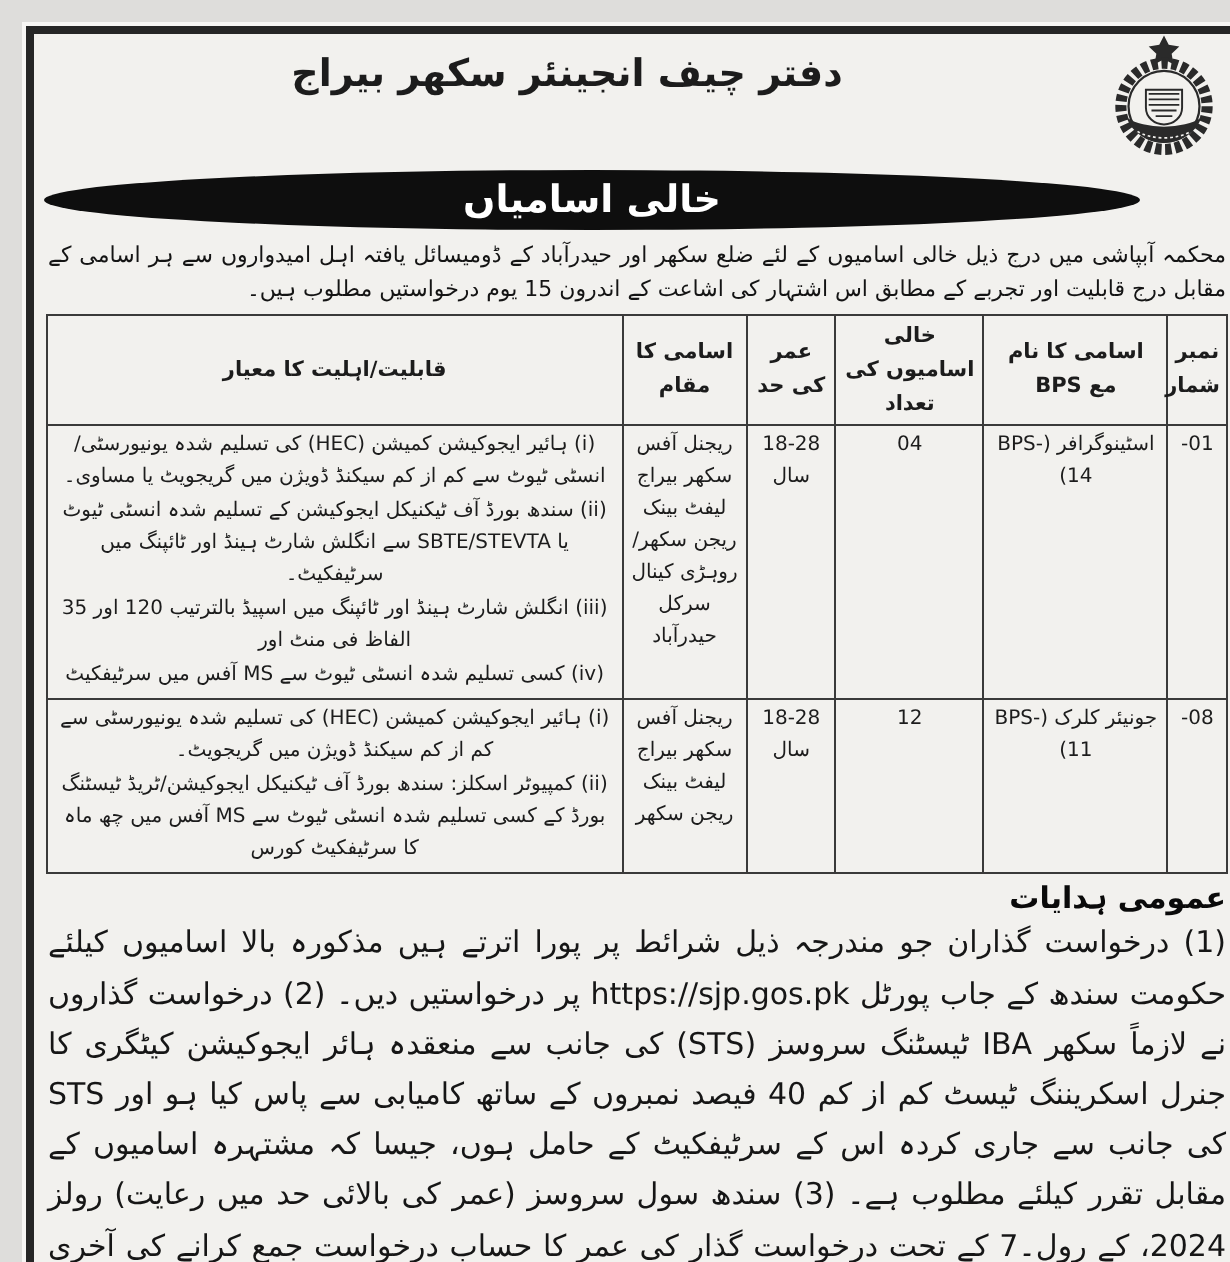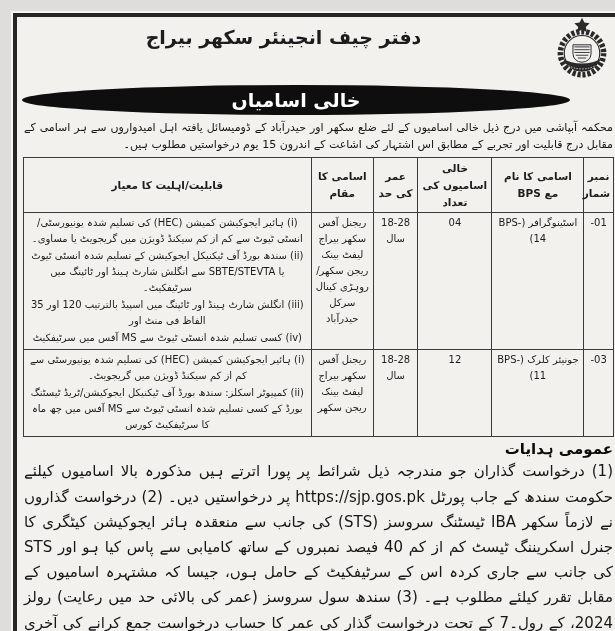--- a/index.html
+++ b/index.html
@@ -112,21 +112,21 @@
         <td class="age-mid">18-28 سال</td>
         <td>ریجنل آفس سکھر بیراج لیفٹ بینک ریجن سکھر/روہڑی کینال سرکل حیدرآباد</td>
         <td>
           <div class="qual-item">(i) ہائیر ایجوکیشن کمیشن (HEC) کی تسلیم شدہ یونیورسٹی/انسٹی ٹیوٹ سے کم از کم سیکنڈ ڈویژن میں گریجویٹ یا مساوی۔</div>
           <div class="qual-item">(ii) سندھ بورڈ آف ٹیکنیکل ایجوکیشن کے تسلیم شدہ انسٹی ٹیوٹ یا SBTE/STEVTA سے انگلش شارٹ ہینڈ اور ٹائپنگ میں سرٹیفکیٹ۔</div>
           <div class="qual-item">(iii) انگلش شارٹ ہینڈ اور ٹائپنگ میں اسپیڈ بالترتیب 120 اور 35 الفاظ فی منٹ اور</div>
           <div class="qual-item">(iv) کسی تسلیم شدہ انسٹی ٹیوٹ سے MS آفس میں سرٹیفکیٹ</div>
         </td>
       </tr>
       <tr class="row2">
-        <td class="serial">-03</td>
+        <td class="serial">-08</td>
         <td>جونیئر کلرک (BPS-11)</td>
         <td>12</td>
         <td>18-28 سال</td>
         <td>ریجنل آفس سکھر بیراج لیفٹ بینک ریجن سکھر</td>
         <td>
           <div class="qual-item">(i) ہائیر ایجوکیشن کمیشن (HEC) کی تسلیم شدہ یونیورسٹی سے کم از کم سیکنڈ ڈویژن میں گریجویٹ۔</div>
           <div class="qual-item">(ii) کمپیوٹر اسکلز: سندھ بورڈ آف ٹیکنیکل ایجوکیشن/ٹریڈ ٹیسٹنگ بورڈ کے کسی تسلیم شدہ انسٹی ٹیوٹ سے MS آفس میں چھ ماہ کا سرٹیفکیٹ کورس</div>
         </td>
       </tr>
     </tbody>

